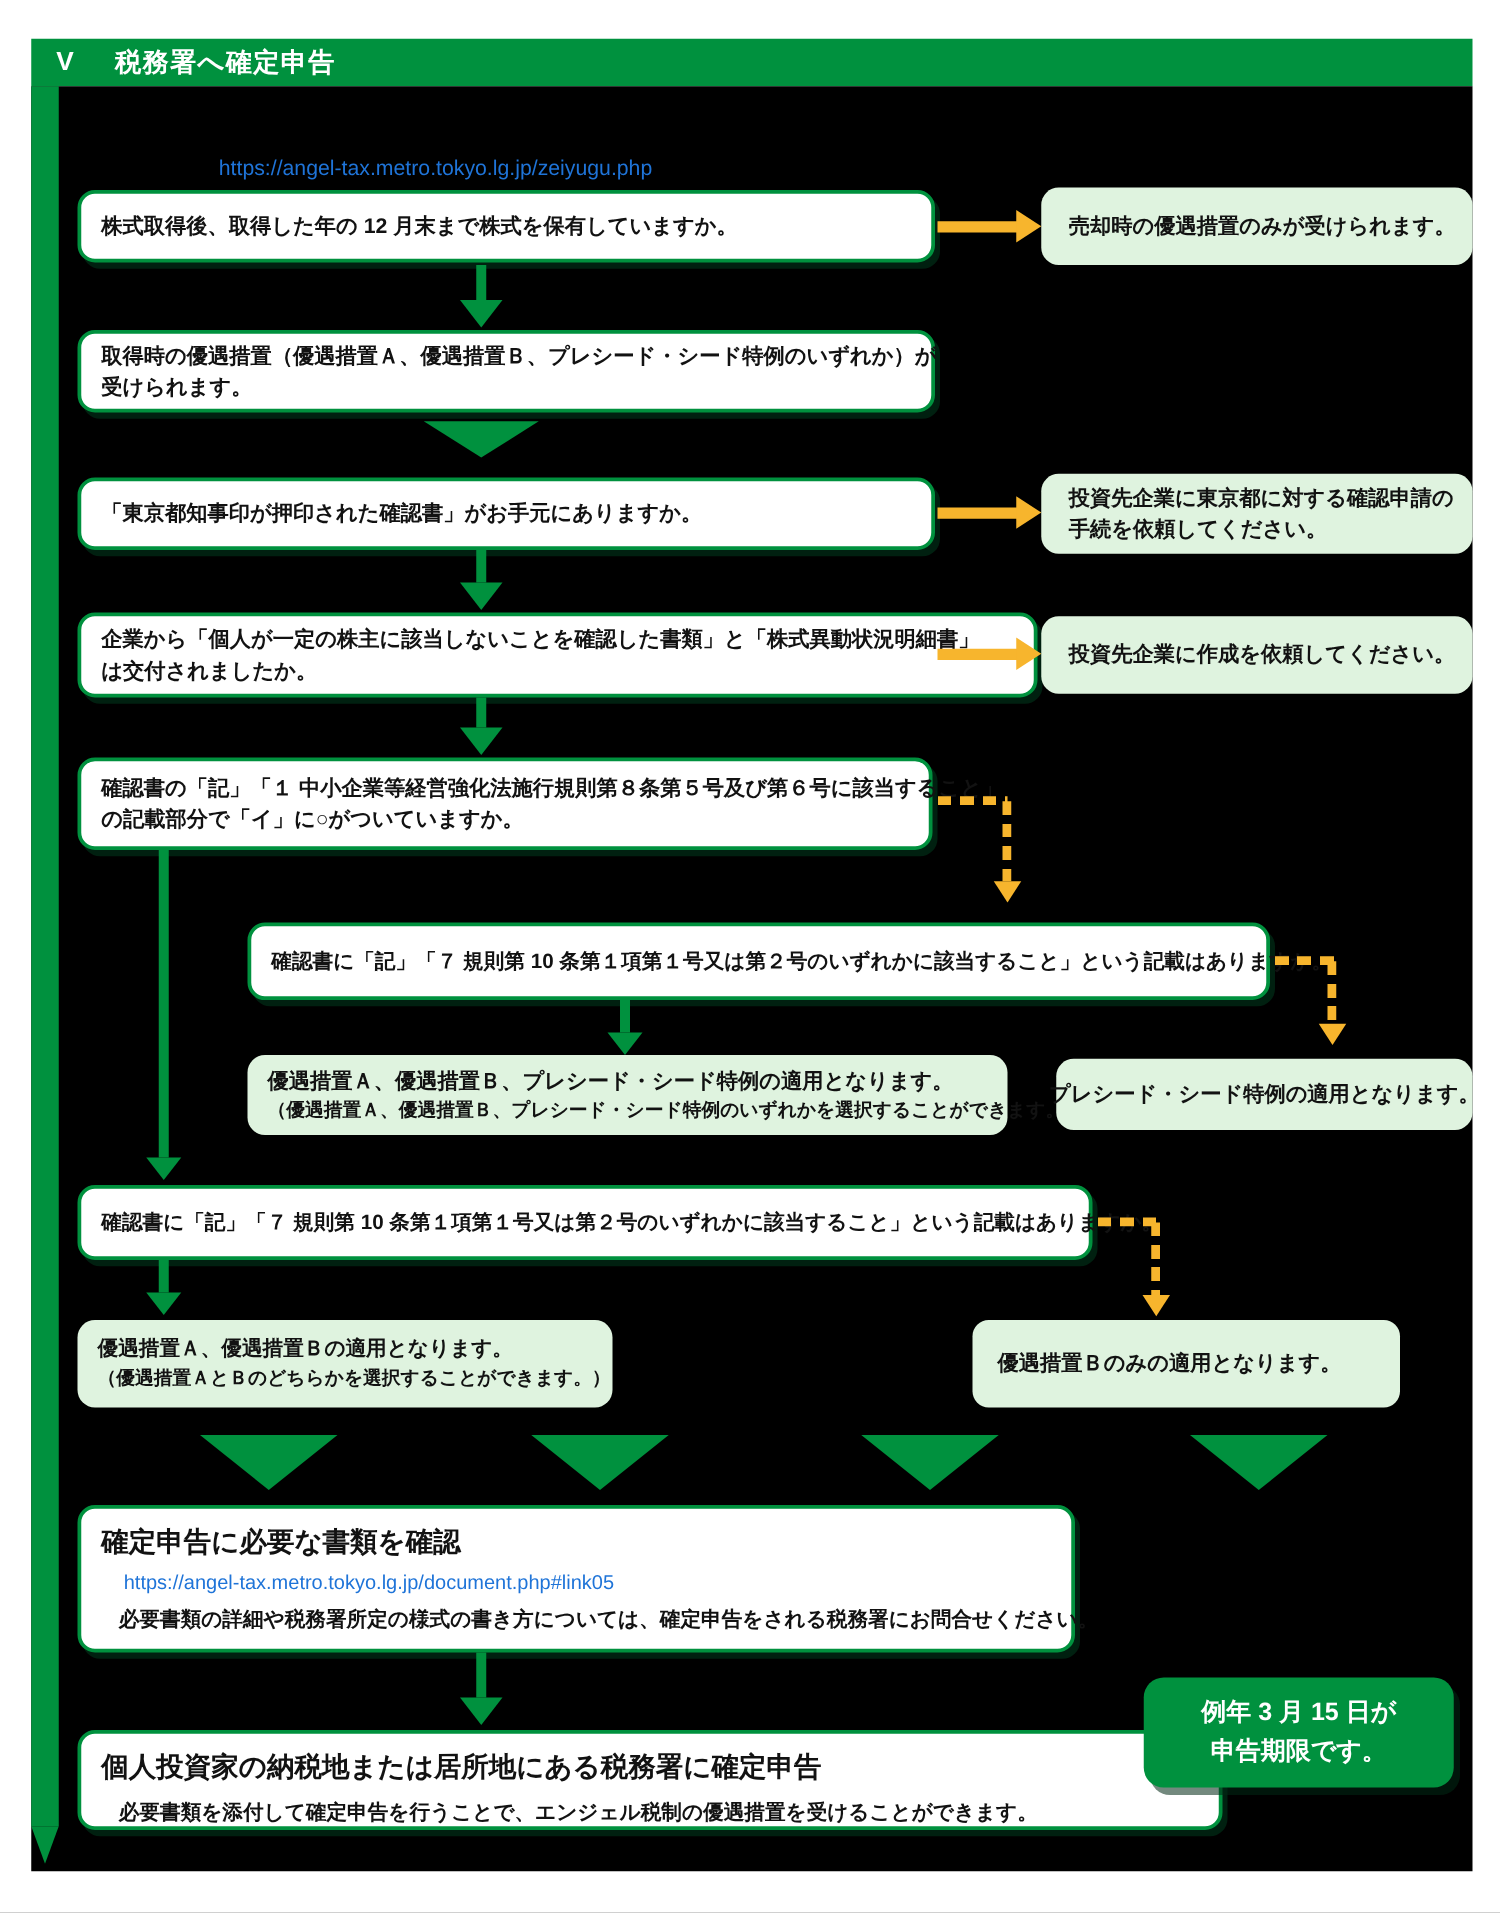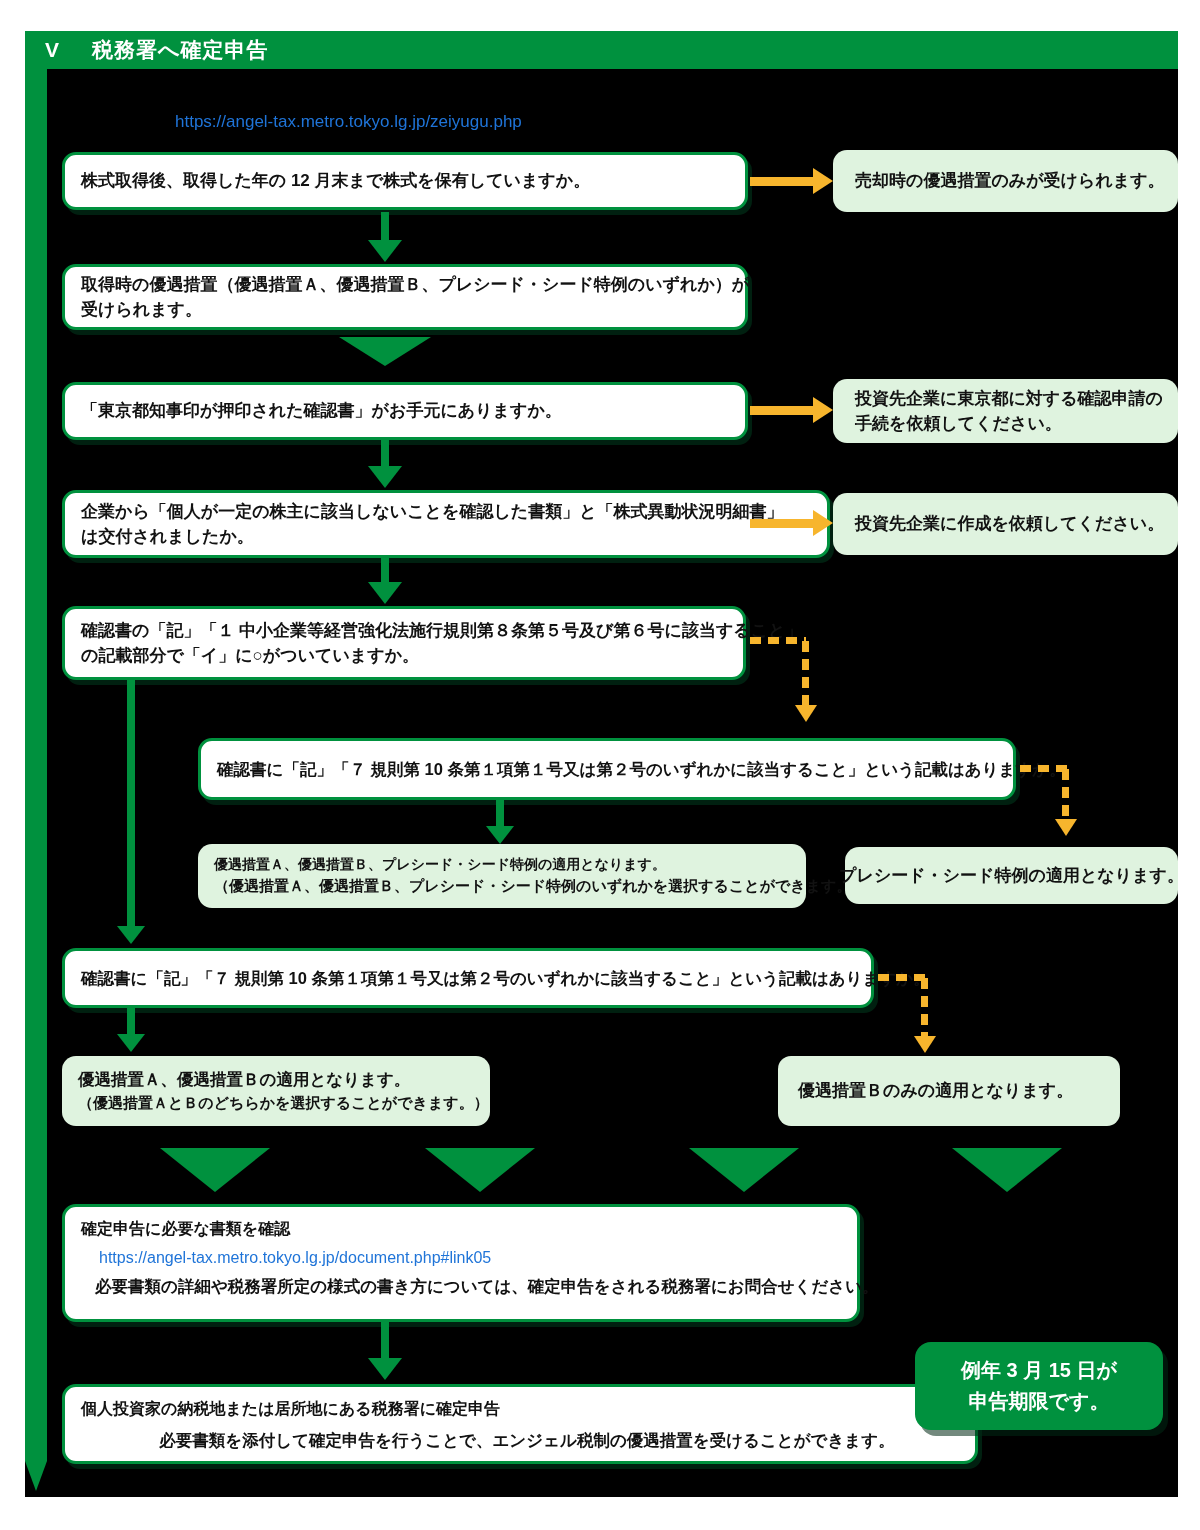--- a/index.html
+++ b/index.html
@@ -45,39 +45,39 @@
   .small-line{font-size:15px;}
   .deadline{
     background:var(--green);border-radius:16px;color:#ffffff;font-weight:700;font-size:20px;
     display:flex;flex-direction:column;align-items:center;justify-content:center;line-height:1.55;
     box-shadow:5px 6px 0 rgba(0,40,20,.55);
   }
   .bigbox{
     background:#ffffff;border:3px solid var(--green);border-radius:14px;
     padding:12px 16px;box-shadow:4px 5px 0 rgba(0,70,35,.45);white-space:nowrap;
   }
-  .bigbox .title{font-size:16px;font-weight:700;}
+  .bigbox .title{font-size:22px;font-weight:700;}
   .bigbox .body{font-size:16.5px;font-weight:600;}
 </style>
 </head>
 <body>
 
 <div id="page">
 
   <div class="abs section-bar" style="left:25px;top:31px;width:1153px;height:38px;padding-left:20px;">
     <span>V</span>
     <span style="margin-left:32px;">税務署へ確定申告</span>
   </div>
 
   <div class="abs flow-bg" style="left:25px;top:69px;width:1153px;height:1428px;"></div>
 
   <div class="abs" style="left:25px;top:69px;width:22px;height:1392px;background:var(--green);"></div>
   <div class="abs" style="left:25px;top:1461px;width:0;height:0;border-left:11px solid transparent;border-right:11px solid transparent;border-top:30px solid var(--green);"></div>
 
-  <a class="abs link" style="left:175px;top:112px;font-size:17px;" href="#">https://angel-tax.metro.tokyo.lg.jp/zeiyugu.php</a>
+  <a class="abs link" style="left:175px;top:125px;font-size:17px;" href="#">https://angel-tax.metro.tokyo.lg.jp/zeiyugu.php</a>
 
   <div class="abs qbox" style="left:62px;top:152px;width:686px;height:58px;">
     <span>株式取得後、取得した年の 12 月末まで株式を保有していますか。</span>
   </div>
   <div class="abs hstem" style="left:750px;top:177px;width:65px;"></div>
   <div class="abs hhead" style="left:813px;top:168px;"></div>
   <div class="abs abox" style="left:833px;top:150px;width:345px;height:62px;">
     <span>売却時の優遇措置のみが受けられます。</span>
   </div>
 
@@ -133,21 +133,21 @@
   </div>
 
   <div class="abs dash-h" style="left:1020px;top:765px;width:50px;"></div>
   <div class="abs dash-v" style="left:1062px;top:769px;height:50px;"></div>
   <div class="abs yhead" style="left:1055px;top:819px;"></div>
 
   <div class="abs vstem" style="left:496px;top:800px;height:26px;"></div>
   <div class="abs vhead-s" style="left:486px;top:826px;"></div>
 
   <div class="abs abox" style="left:198px;top:844px;width:608px;height:64px;padding:6px 16px;">
-    <span style="font-size:14px;">優遇措置Ａ、優遇措置Ｂ、プレシード・シード特例の適用となります。</span>
+    <span style="font-size:17px;">優遇措置Ａ、優遇措置Ｂ、プレシード・シード特例の適用となります。</span>
     <span class="small-line">（優遇措置Ａ、優遇措置Ｂ、プレシード・シード特例のいずれかを選択することができます。）</span>
   </div>
 
   <div class="abs abox" style="left:845px;top:847px;width:333px;height:57px;align-items:center;padding:6px 10px;">
     <span>プレシード・シード特例の適用となります。</span>
   </div>
 
   <div class="abs qbox" style="left:62px;top:948px;width:812px;height:60px;font-size:16.5px;">
     <span>確認書に「記」「７ 規則第 10 条第１項第１号又は第２号のいずれかに該当すること」という記載はありますか。</span>
   </div>
@@ -179,21 +179,21 @@
       <a class="link" style="font-size:16px;" href="#">https://angel-tax.metro.tokyo.lg.jp/document.php#link05</a>
     </div>
     <div class="body" style="margin:9px 0 0 14px;">必要書類の詳細や税務署所定の様式の書き方については、確定申告をされる税務署にお問合せください。</div>
   </div>
 
   <div class="abs vstem" style="left:381px;top:1322px;height:36px;"></div>
   <div class="abs vhead" style="left:368px;top:1358px;"></div>
 
   <div class="abs bigbox" style="left:62px;top:1384px;width:916px;height:80px;">
     <div class="title">個人投資家の納税地または居所地にある税務署に確定申告</div>
-    <div class="body" style="margin:10px 0 0 14px;text-align:center;">必要書類を添付して確定申告を行うことで、エンジェル税制の優遇措置を受けることができます。</div>
+    <div class="body" style="margin:10px 0 0 14px;">必要書類を添付して確定申告を行うことで、エンジェル税制の優遇措置を受けることができます。</div>
   </div>
 
   <div class="abs deadline" style="left:915px;top:1342px;width:248px;height:88px;">
     <span>例年 3 月 15 日が</span>
     <span>申告期限です。</span>
   </div>
 
 </div>
 
 </body></html>

